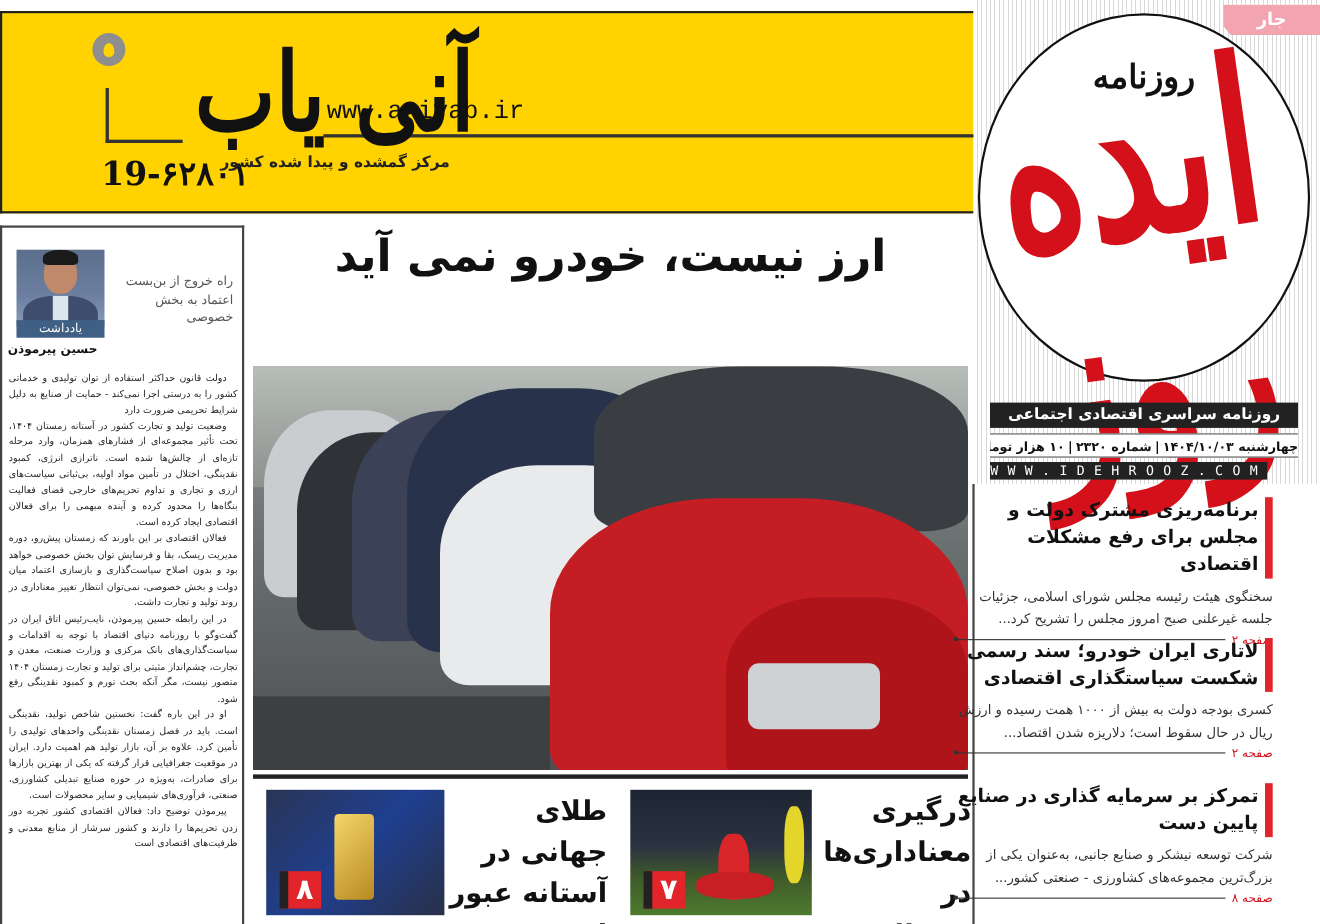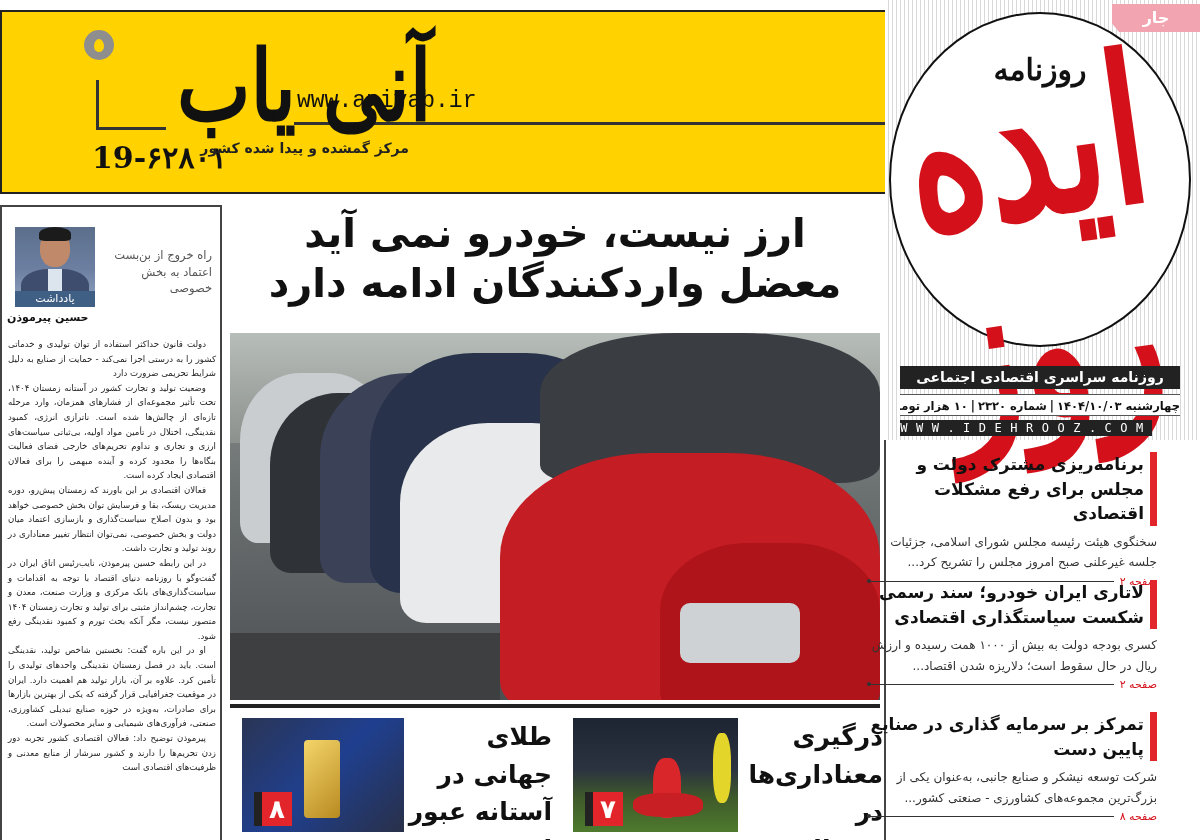--- a/index.html
+++ b/index.html
@@ -176,21 +176,20 @@
   <div class="jar-badge">جار</div>
   <div class="tagline-bar">روزنامه سراسری اقتصادی اجتماعی</div>
   <div class="dateline">
     <span>چهارشنبه ۱۴۰۴/۱۰/۰۳</span><span class="sep">|</span><span>شماره ۲۳۲۰</span><span class="sep">|</span><span>۱۰ هزار تومان</span>
   </div>
   <div class="website-bar">WWW.IDEHROOZ.COM</div>
 </div>
 
 <div class="main-headline">
   <div>ارز نیست، خودرو نمی آید</div>
-  <div>معضل واردکنندگان ادامه دارد</div>
 </div>
 
 <div class="main-photo">
   <div style="position:absolute;left:0;top:0;width:100%;height:110px;background:linear-gradient(180deg,#b7bdb8,#8c918e);"></div>
   <div class="car" style="left:10px;top:40px;width:150px;height:170px;background:#c9cdd0;"></div>
   <div class="car" style="left:40px;top:60px;width:170px;height:180px;background:#2f3338;"></div>
   <div class="car" style="left:90px;top:40px;width:220px;height:210px;background:#3b4258;"></div>
   <div class="car" style="left:140px;top:20px;width:260px;height:240px;background:#28324a;"></div>
   <div class="car" style="left:170px;top:90px;width:220px;height:200px;background:#e9eaec;"></div>
   <div class="car" style="left:310px;top:0px;width:340px;height:150px;background:#3a3d42;"></div>

